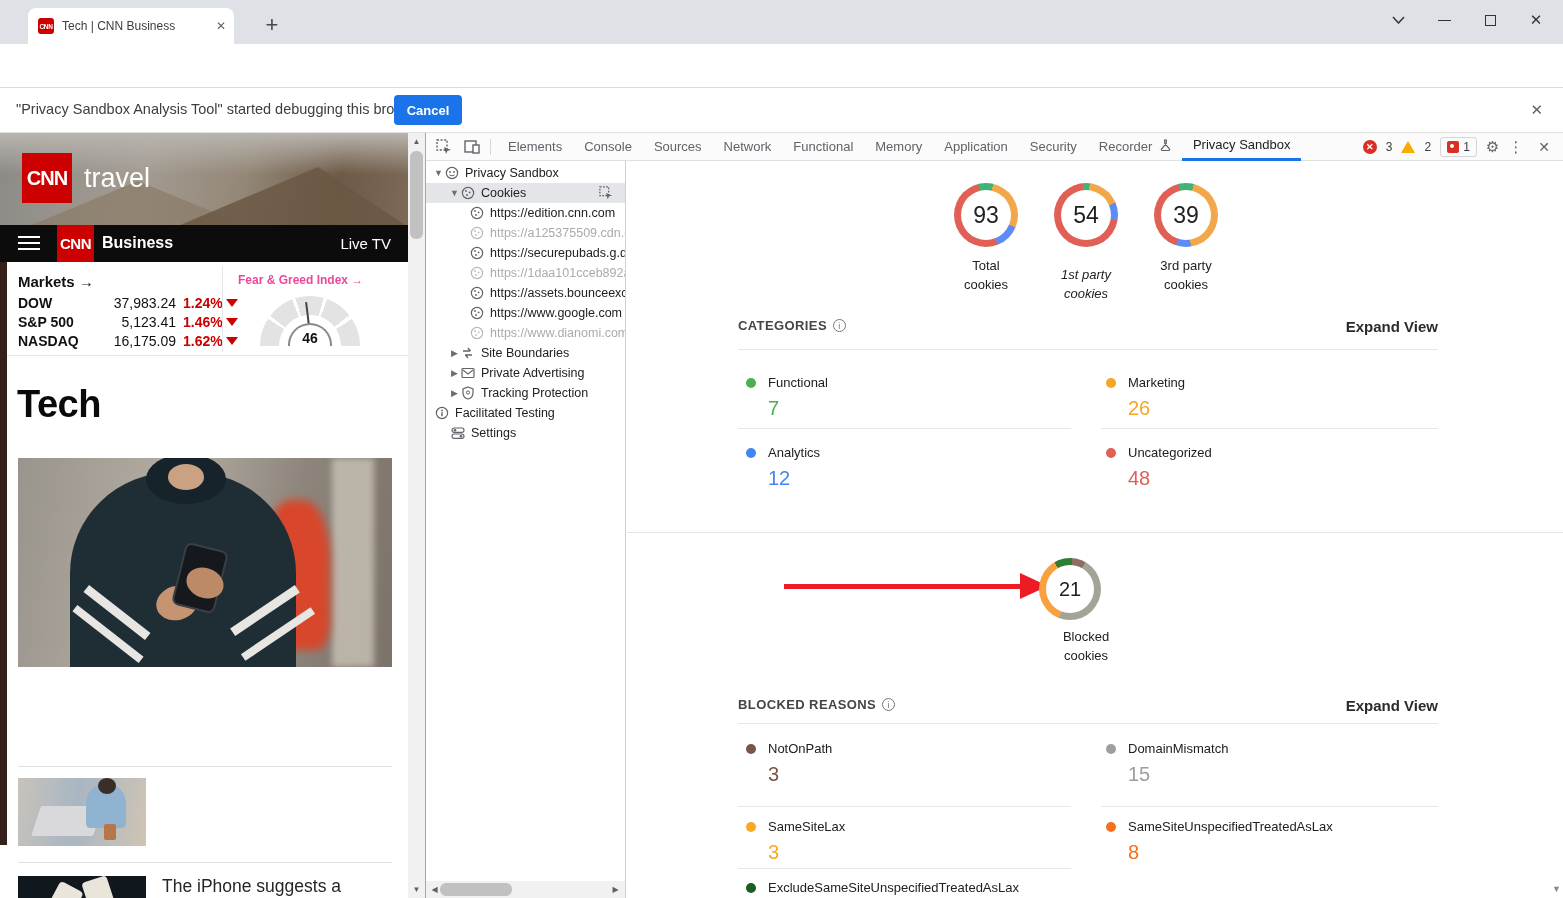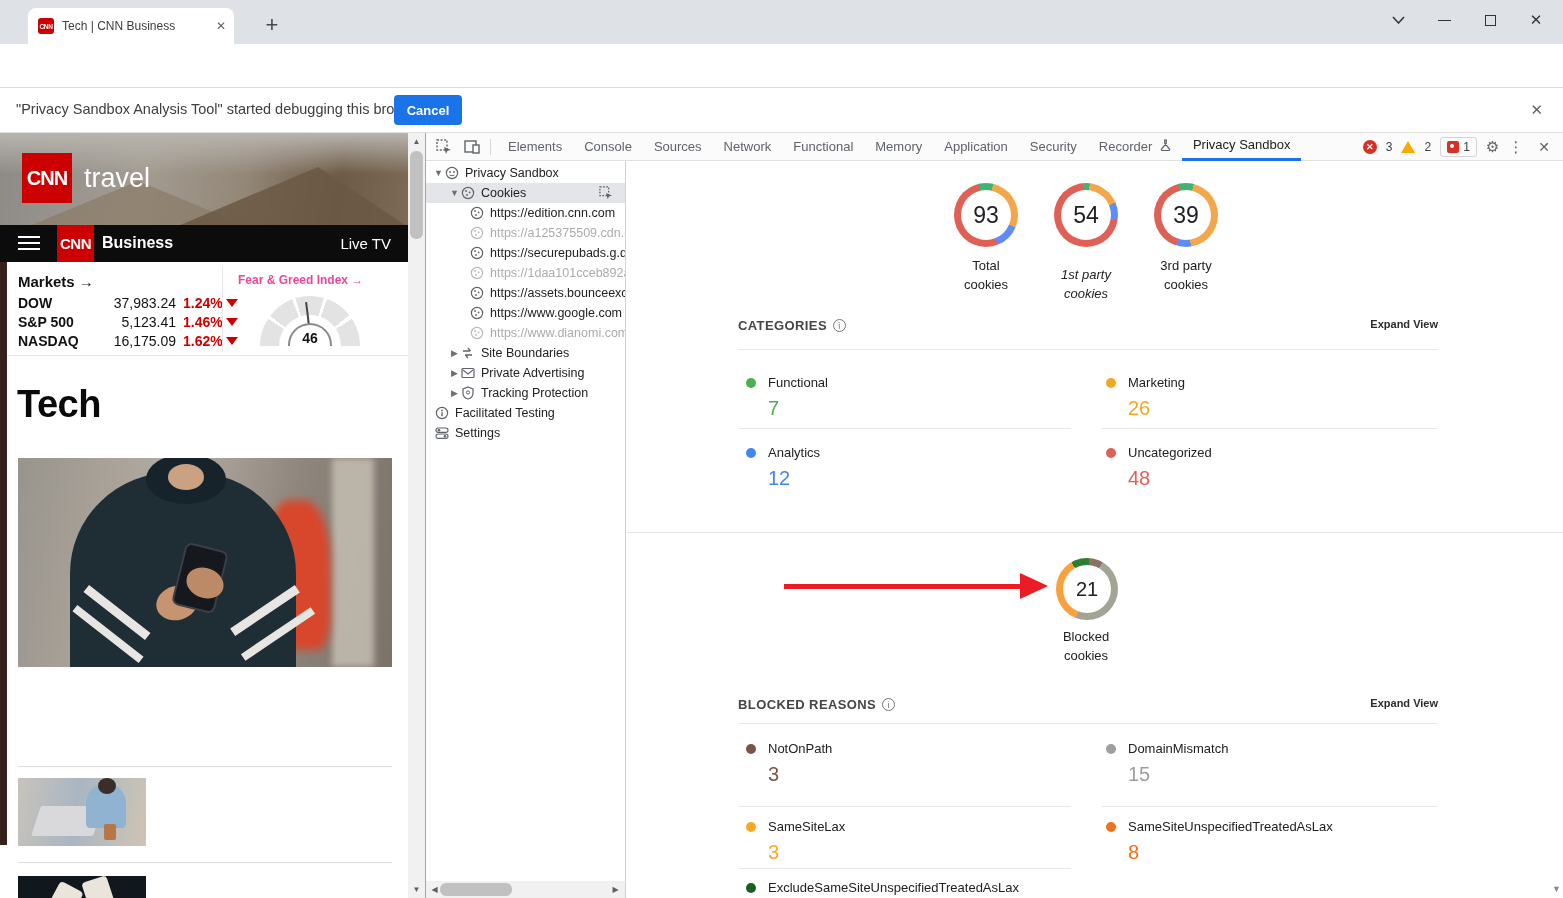--- a/index.html
+++ b/index.html
@@ -138,21 +138,21 @@
   .dt-main { position:absolute; left:201px; top:28px; width:937px; height:737px; background:#fff; overflow:hidden; }
   .donut { position:absolute; width:64px; height:64px; border-radius:50%; display:flex; align-items:center; justify-content:center; }
   .donut::after { content:""; position:absolute; left:7px; top:7px; width:50px; height:50px; border-radius:50%; background:#fff; }
   .donut .dval { position:relative; z-index:1; font-size:23px; color:#202124; }
   .donut.small { width:62px; height:62px; }
   .donut.small::after { left:7px; top:7px; width:48px; height:48px; }
   .donut.small .dval { font-size:20px; }
   .dlabel { position:absolute; width:100px; text-align:center; font-size:13px; line-height:19px; color:#202124; }
   .sec-head { position:absolute; font-size:13px; font-weight:bold; color:#454545; letter-spacing:.4px; display:flex; align-items:center; gap:6px; }
   .info-ic { width:13px; height:13px; border:1.2px solid #757575; border-radius:50%; color:#757575; font-size:9px; font-weight:normal; text-align:center; line-height:12px; font-style:normal; }
-  .expand { position:absolute; right:126px; font-size:11px; font-weight:bold; color:#2b2b2b;padding-left:32px; }
+  .expand { position:absolute; right:126px; font-size:15px; font-weight:bold; color:#2b2b2b;padding-left:32px; }
   .hdiv { position:absolute; height:1px; background:#e8e8e8; }
   .stat { position:absolute; }
   .stat .dot { position:absolute; left:0; top:3px; width:10px; height:10px; border-radius:50%; }
   .stat .slabel { position:absolute; left:22px; top:0; font-size:13px; color:#202124; white-space:nowrap; }
   .stat .sval { position:absolute; left:22px; top:22px; font-size:20px; }
   .arrow-line { position:absolute; left:157px; top:423px; width:238px; height:5px; background:#ec1c24; }
   .arrow-head { position:absolute; left:393px; top:412px; width:0; height:0; border-top:13px solid transparent; border-bottom:13px solid transparent; border-left:28px solid #ec1c24; }
   .main-vscroll-arr { position:absolute; right:3px; bottom:4px; color:#8a8a8a; font-size:9px; }
 </style>
 </head>
@@ -334,20 +334,21 @@
         <span class="cup"></span>
       </div>
     </div>
     <div class="pg-div" style="top:729px;"></div>
 
     <div class="art" style="top:741px; height:70px;">
       <div class="thumb thumb2">
         <span class="ph" style="left:30px; top:8px; transform:rotate(28deg);"></span>
         <span class="ph" style="left:70px; top:2px; transform:rotate(-18deg);"></span>
       </div>
+      <div class="art-text">The iPhone suggests a</div>
     </div>
   </div>
 
   <div class="pscroll">
     <span class="arr" style="top:0;">▲</span>
     <span class="thumbv"></span>
     <span class="arr" style="top:748px;">▼</span>
   </div>
 
   <div class="devtools">
@@ -537,21 +538,21 @@
       <div class="trow" style="padding-left:9px;">
         <span class="ticon">
           <svg width="14" height="14" viewBox="0 0 14 14">
               <circle cx="7" cy="7" r="5.6" fill="none" stroke="#5f6368" stroke-width="1.2"></circle>
               <circle cx="7" cy="4.4" r="0.9" fill="#5f6368"></circle>
               <rect x="6.3" y="6.2" width="1.4" height="4" fill="#5f6368"></rect>
             </svg>
         </span>
         <span>Facilitated Testing</span>
       </div>
-      <div class="trow" style="padding-left:9px;">
+      <div class="trow" style="padding-left:25px;">
         <span class="ticon">
           <svg width="14" height="14" viewBox="0 0 14 14">
               <rect x="1" y="2" width="12" height="4.4" rx="2.2" fill="none" stroke="#5f6368" stroke-width="1.1"></rect>
               <circle cx="4" cy="4.2" r="1.3" fill="#5f6368"></circle>
               <rect x="1" y="8" width="12" height="4.4" rx="2.2" fill="none" stroke="#5f6368" stroke-width="1.1"></rect>
               <circle cx="10" cy="10.2" r="1.3" fill="#5f6368"></circle>
             </svg>
         </span>
         <span>Settings</span>
       </div>
@@ -614,21 +615,21 @@
       <div class="stat" style="left:479px; top:284px;">
         <span class="dot" style="background: rgb(224, 96, 85);"></span>
         <span class="slabel">Uncategorized</span>
         <span class="sval" style="color: rgb(224, 96, 85);">48</span>
       </div>
 
       <div class="hdiv" style="left:0; top:371px; width:937px; background:#e4e4e4;"></div>
 
       <span class="arrow-line"></span>
       <span class="arrow-head"></span>
-      <div class="donut small" style="left: 429px; top: 397px; background: conic-gradient(from 4deg, rgb(141, 110, 99) 0deg, rgb(141, 110, 99) 26deg, rgb(163, 163, 150) 26deg, rgb(163, 163, 150) 197deg, rgb(249, 160, 63) 197deg, rgb(249, 160, 63) 326deg, rgb(46, 125, 50) 326deg, rgb(46, 125, 50) 360deg); text-align: right;">
+      <div class="donut small" style="left: 412px; top: 397px; background: conic-gradient(from 4deg, rgb(141, 110, 99) 0deg, rgb(141, 110, 99) 26deg, rgb(163, 163, 150) 26deg, rgb(163, 163, 150) 197deg, rgb(249, 160, 63) 197deg, rgb(249, 160, 63) 326deg, rgb(46, 125, 50) 326deg, rgb(46, 125, 50) 360deg); text-align: right;">
         <span class="dval">21</span>
       </div>
       <div class="dlabel" style="left:409px; top:466px;">
         <div>Blocked</div>
           <div>cookies</div>
       </div>
 
       <div class="sec-head" style="left:111px; top:536px;">
         <span>BLOCKED REASONS</span>
           <span class="info-ic">i</span>

